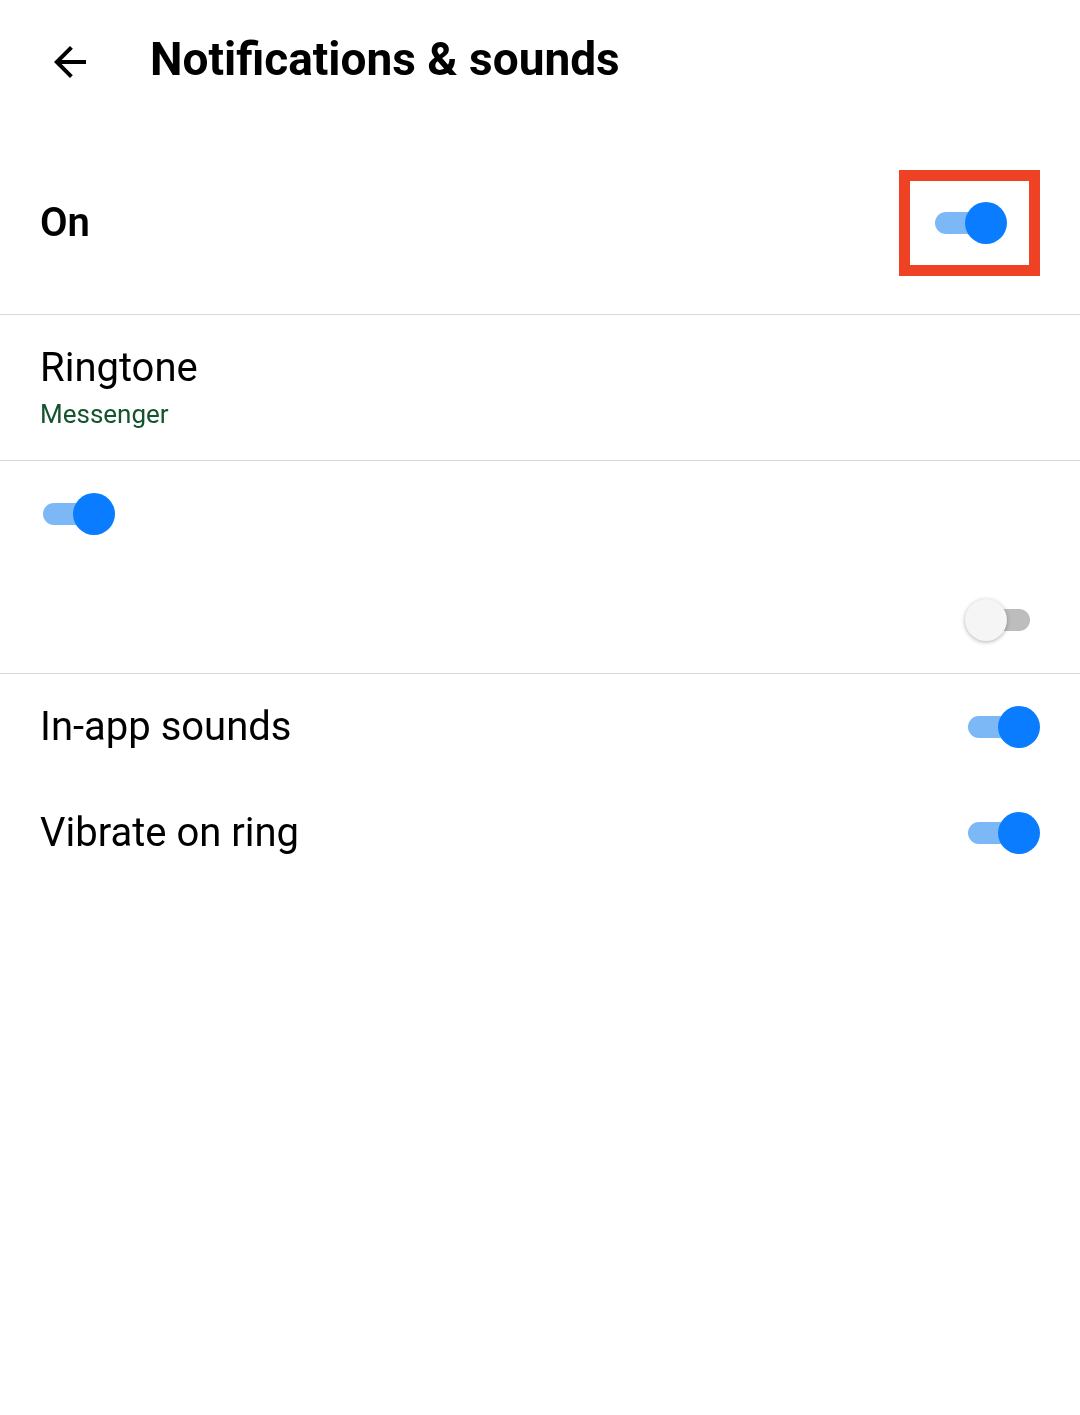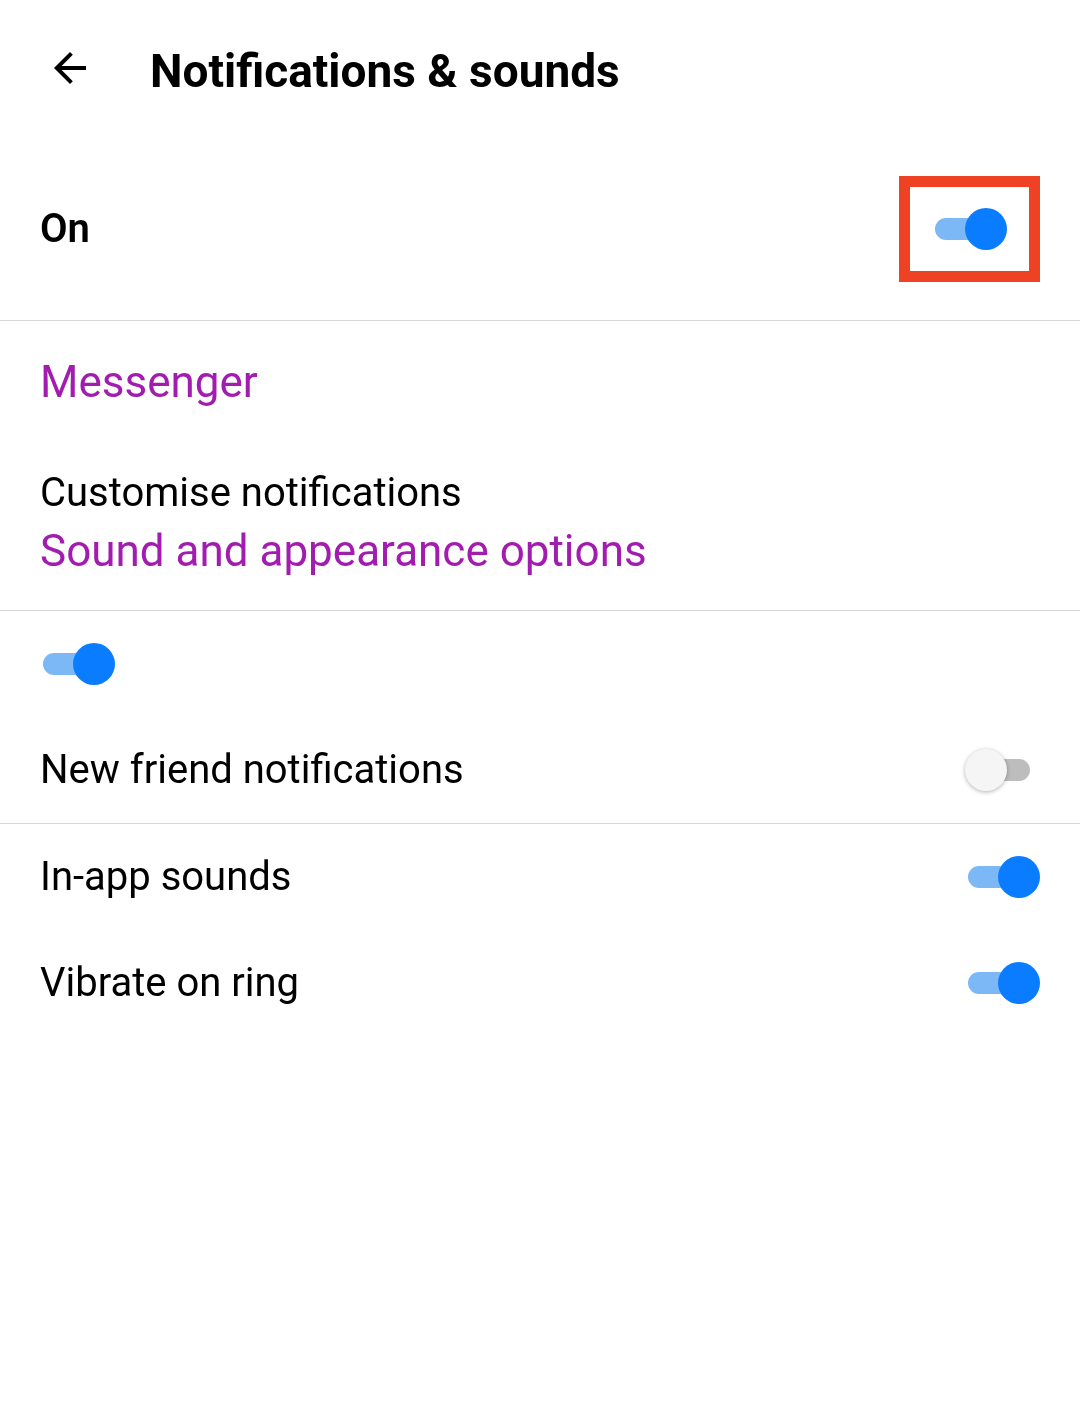--- a/index.html
+++ b/index.html
@@ -8,23 +8,22 @@
       box-sizing: border-box;
     }
     body {
       font-family: -apple-system, BlinkMacSystemFont, "Segoe UI", Roboto, Helvetica, Arial, sans-serif;
       background: #ffffff;
       width: 1080px;
       color: #000;
     }
     .header {
       display: flex;
-      align-items: flex-end;
+      align-items: flex-start;
       padding: 32px 52px 40px 40px;
-      margin-top: 6px;
     }
     .back-arrow {
       width: 60px;
       height: 60px;
       margin-right: 50px;
       cursor: pointer;
       display: flex;
       align-items: center;
       justify-content: center;
     }
@@ -50,23 +49,23 @@
       flex: 1;
       padding-right: 30px;
     }
     .row-title {
       font-size: 40px;
       font-weight: 400;
       color: #000;
       line-height: 1.25;
     }
     .row-subtitle {
-      font-size: 44px;
+      font-size: 26px;
       font-weight: 400;
-      color: #a21caf;
+      color: #14532d;
       line-height: 1.35;
       margin-top: 4px;
     }
     .toggle {
       position: relative;
       width: 75px;
       height: 50px;
       flex-shrink: 0;
       cursor: pointer;
     }
@@ -137,41 +136,35 @@
         <div class="toggle-track"></div>
         <div class="toggle-knob"></div>
       </div>
     </div>
   </div>
 </div>
 
 <div class="section">
   <div class="row">
     <div class="row-text">
+      <div class="row-title">Ringtone</div>
       <div class="row-subtitle">Messenger</div>
-    </div>
-  </div>
-  <div class="row">
-    <div class="row-text">
-      <div class="row-title">Customise notifications</div>
-      <div class="row-subtitle">Sound and appearance options</div>
     </div>
   </div>
 </div>
 
 <div class="section">
   <div class="row">
     <div class="toggle on">
       <div class="toggle-track"></div>
       <div class="toggle-knob"></div>
     </div>
   </div>
   <div class="row">
     <div class="row-text">
-      <div class="row-title">New friend notifications</div>
     </div>
     <div class="toggle off">
       <div class="toggle-track"></div>
       <div class="toggle-knob"></div>
     </div>
   </div>
 </div>
 
 <div>
   <div class="row">

